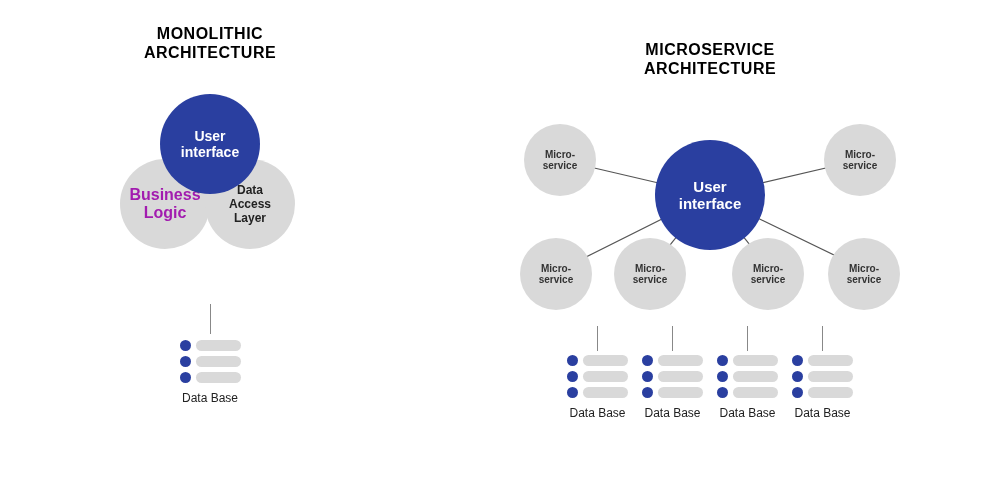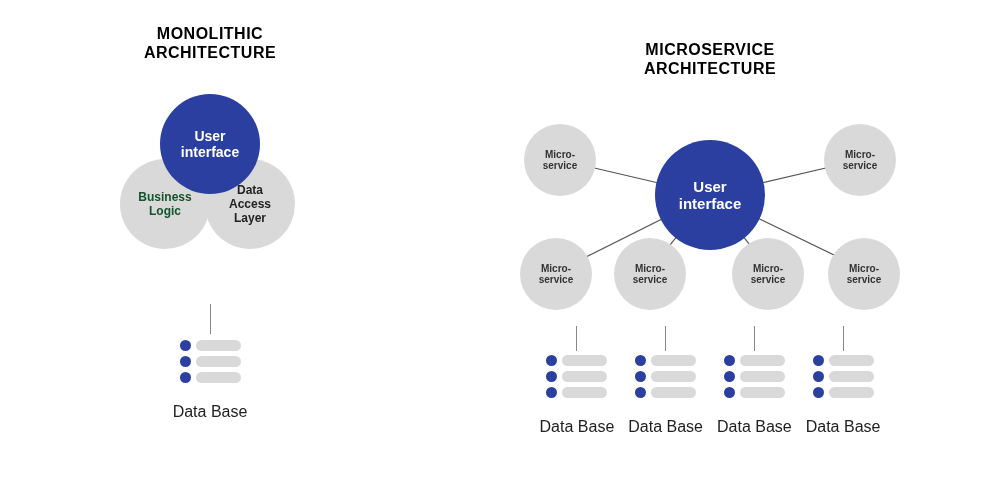--- a/index.html
+++ b/index.html
@@ -56,27 +56,27 @@
       width: 100px;
       height: 100px;
       top: 0;
       left: 60px;
       z-index: 3;
       font-size: 14px;
     }
 
     .circle-gray-left {
       background: #d9d9d9;
-      color: #14532d;
+      color: #a21caf;
       width: 90px;
       height: 90px;
       top: 65px;
       left: 20px;
       z-index: 2;
-      font-size: 12px;
+      font-size: 16px;
     }
 
     .circle-gray-right {
       background: #d9d9d9;
       color: #222;
       width: 90px;
       height: 90px;
       top: 65px;
       left: 105px;
       z-index: 2;
@@ -124,23 +124,23 @@
     }
 
     .db-bar {
       width: 45px;
       height: 11px;
       border-radius: 6px;
       background: #d9d9d9;
     }
 
     .db-label {
-      font-size: 16px;
+      font-size: 12px;
       color: #222;
-      margin-top: 16px;
+      margin-top: 4px;
     }
 
     
     .micro-diagram {
       position: relative;
       width: 430px;
       height: 220px;
     }
 
     .micro-center {

